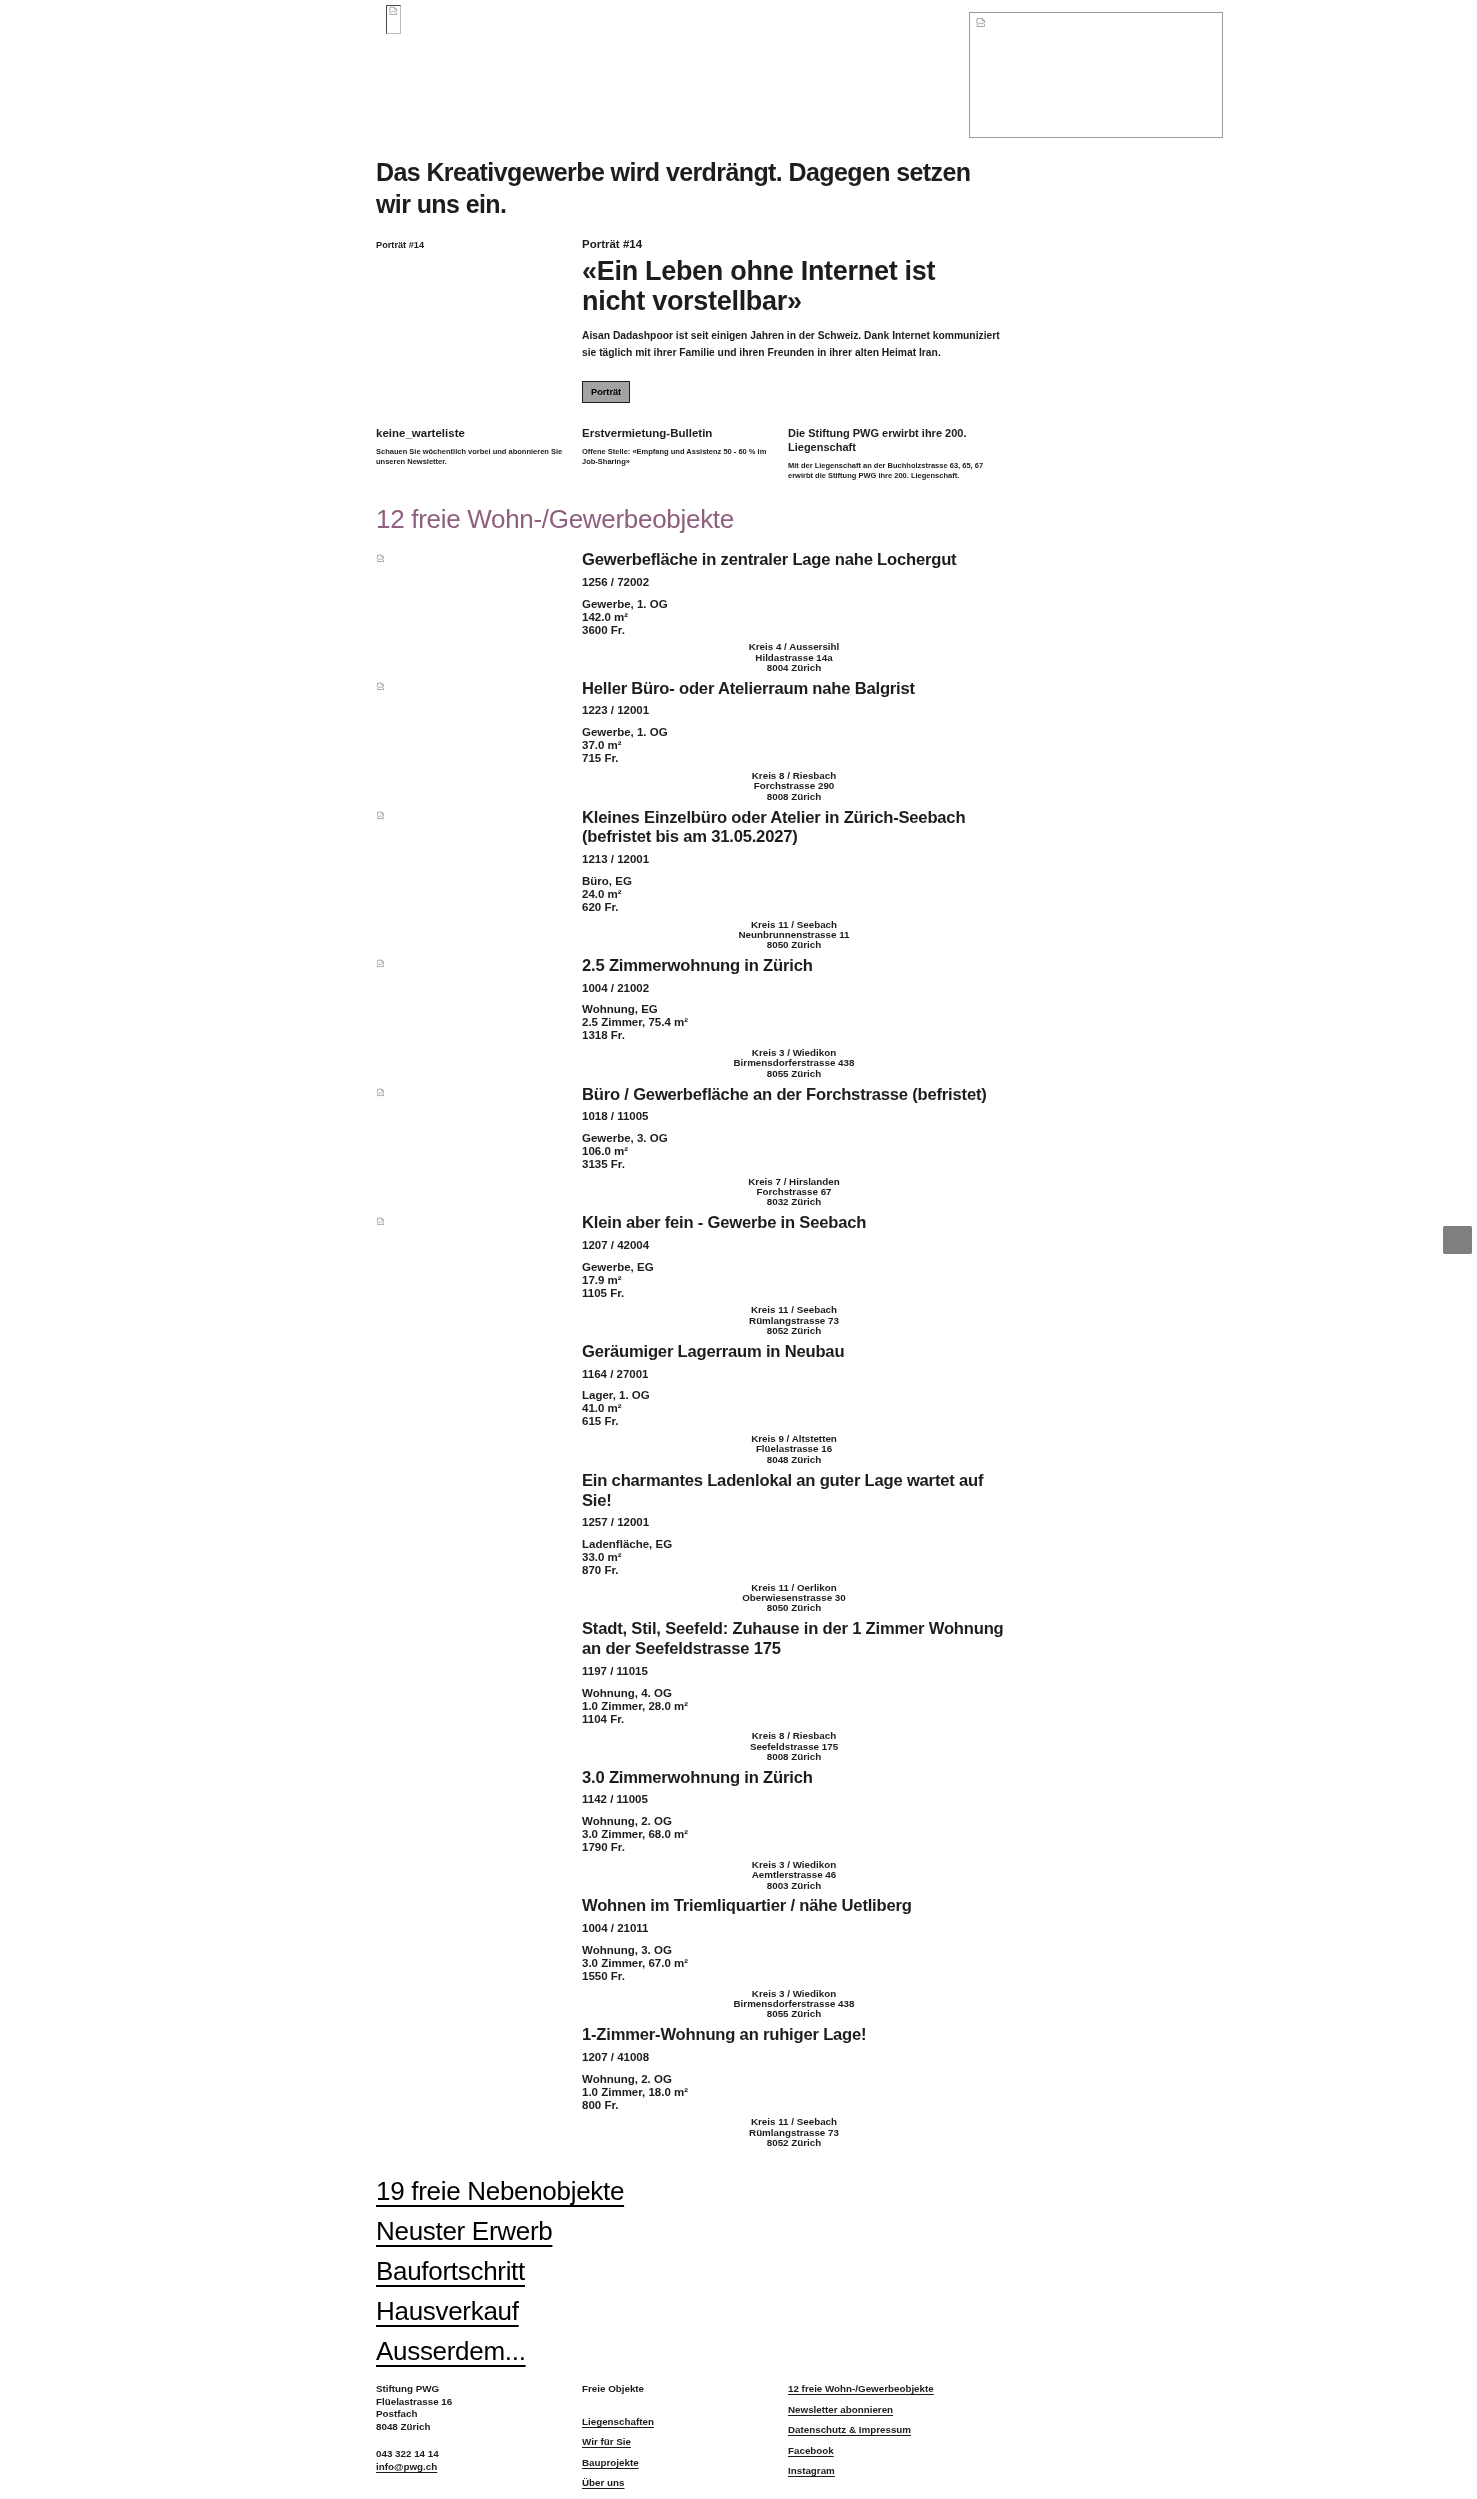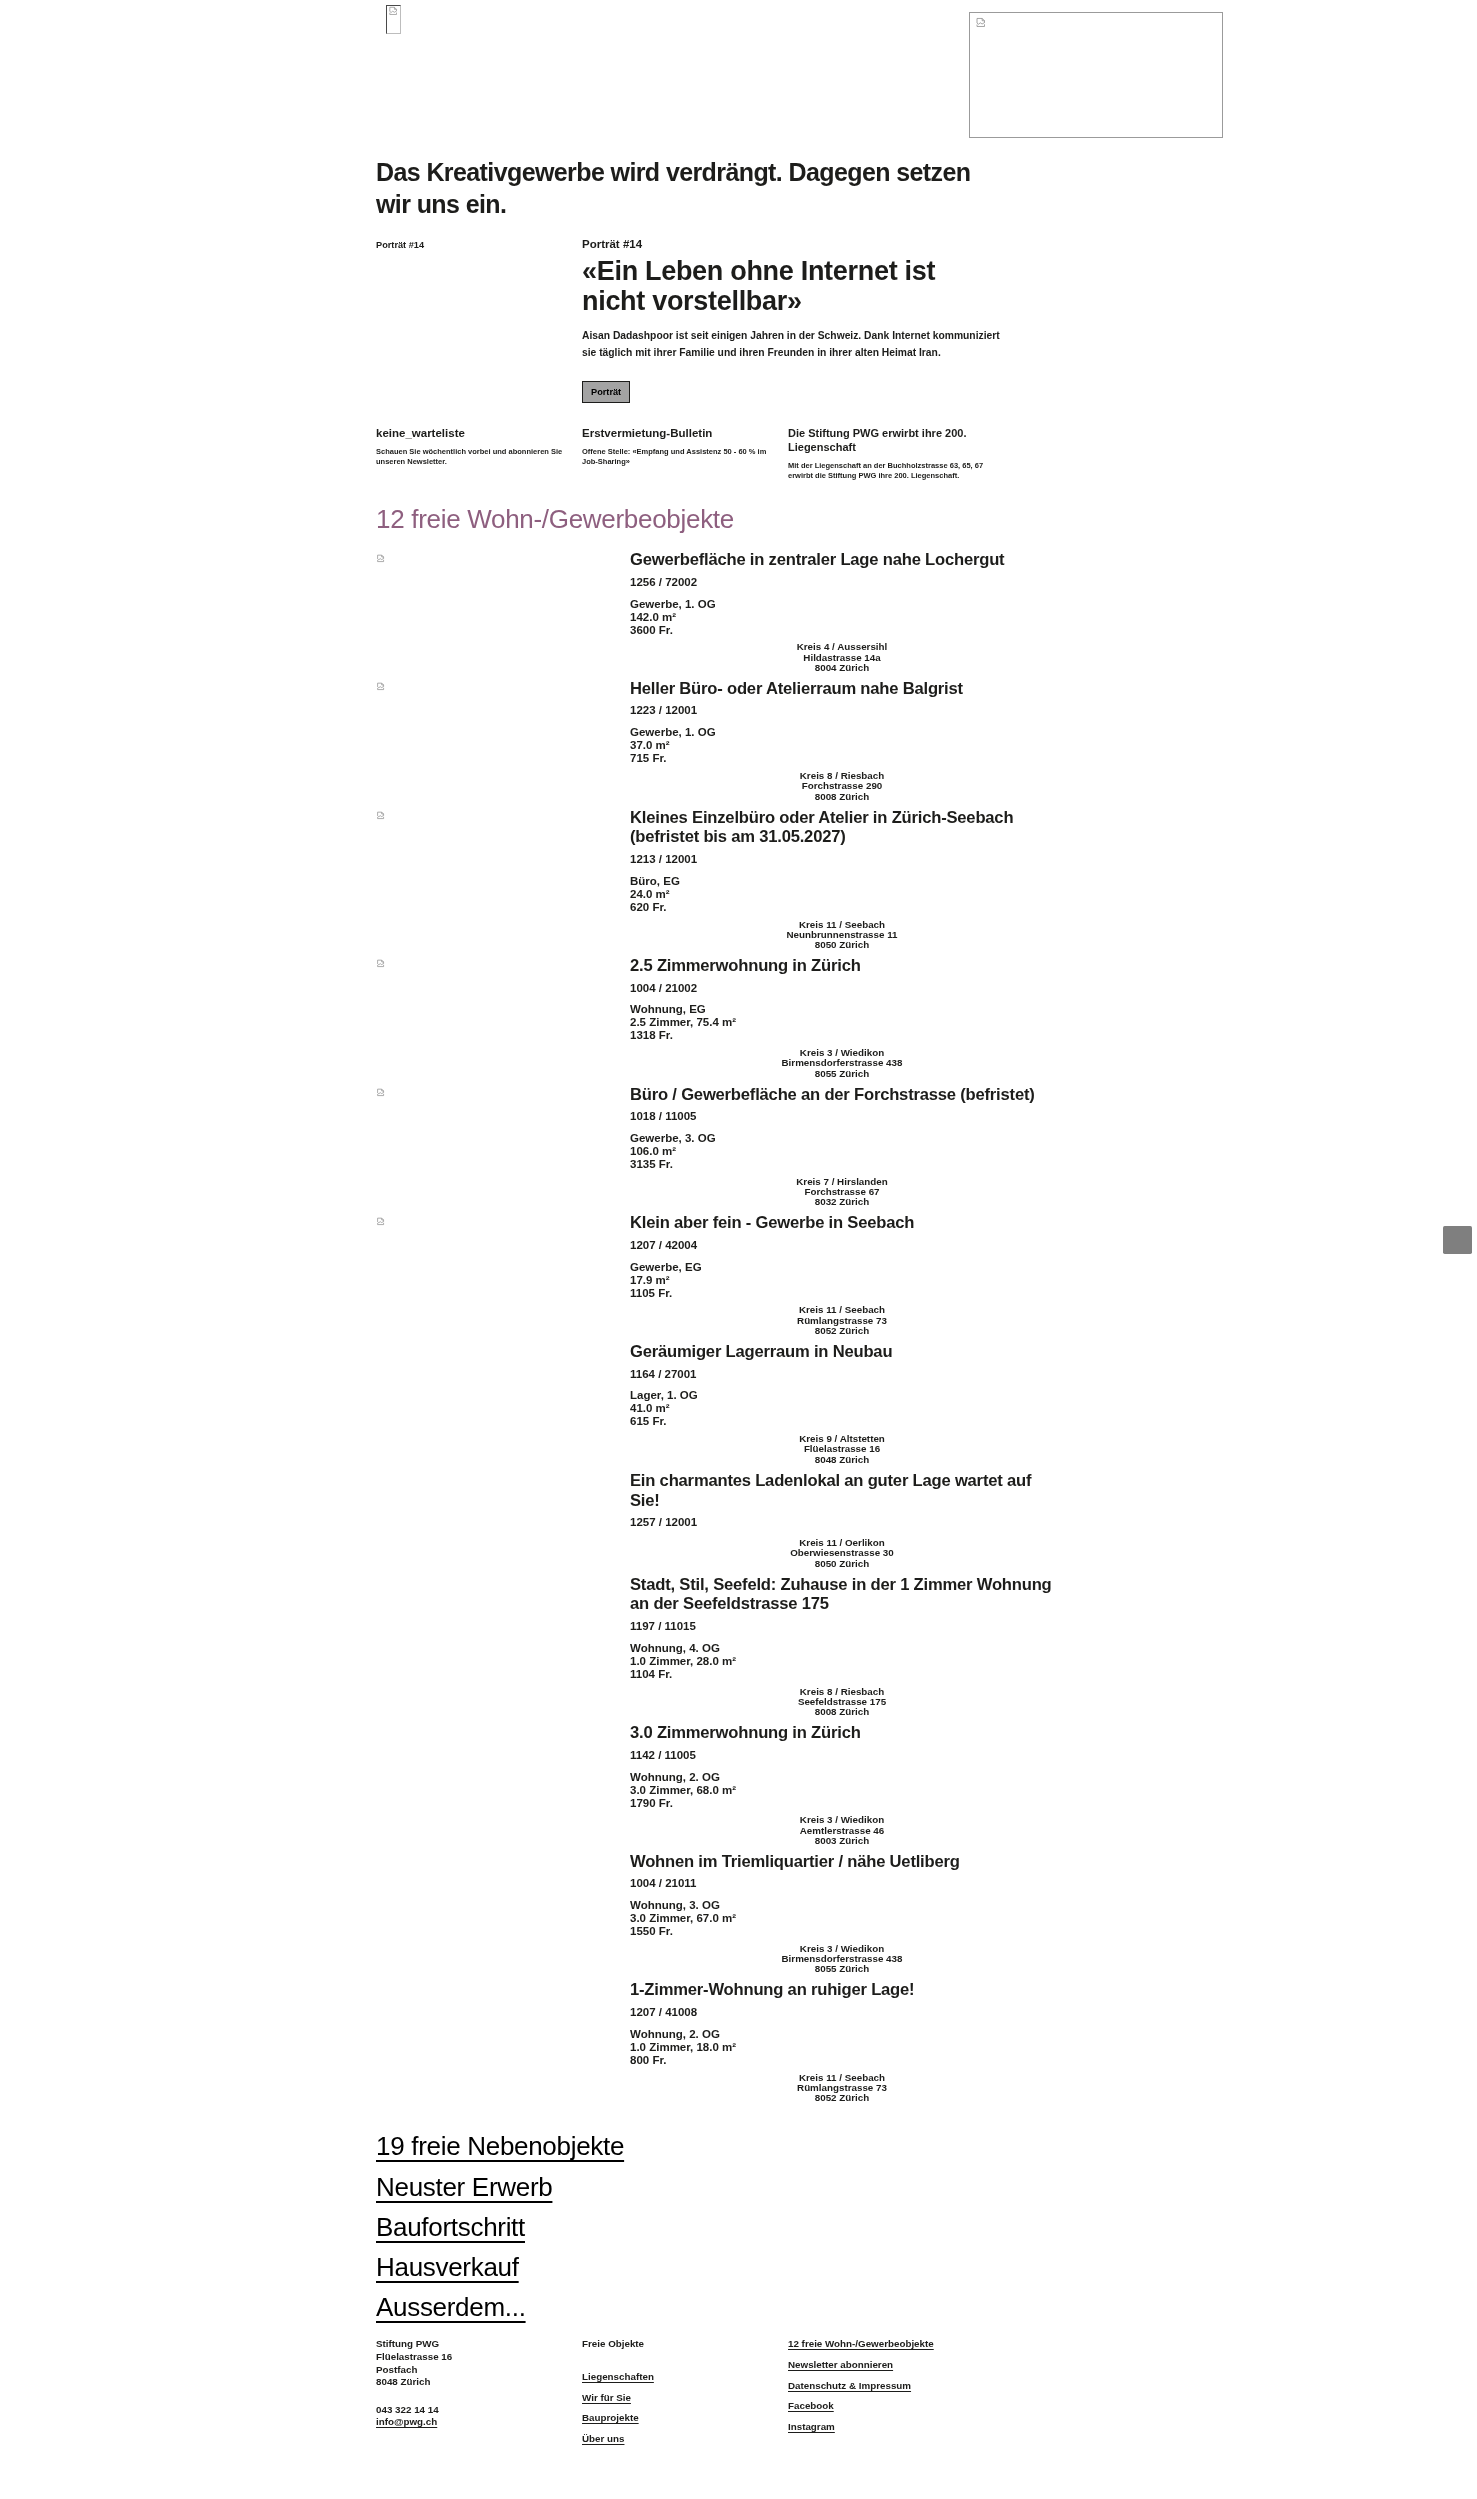--- a/index.html
+++ b/index.html
@@ -47,21 +47,21 @@
   .news-col.c2{width:206px;padding-right:11.5px;}
   .news-col.c3{width:206px;}
   .news-title{font-size:11.5px;line-height:14.3px;margin:0 0 6.9px 0;font-weight:700;}
   .news-col.c3 .news-title{font-size:11px;}
   .news-body{font-size:7.5px;line-height:10.3px;}
   
   h2.listings-heading{
     margin:23px 0 17px 376px;font-size:26px;line-height:1.1;font-weight:400;
     letter-spacing:-0.3px;color:#8e5f7f;
   }
-  .listing{display:flex;margin:0 0 5.7px 376px;gap:48px;}
+  .listing{display:flex;margin:0 0 5.7px 376px;}
   .listing-marker{width:206px;padding-top:3.4px;box-sizing:border-box;}
   .listing-body{width:424px;cursor:pointer;}
   .l-title{margin:0 0 5.7px 0;font-size:16.6px;line-height:1.2;letter-spacing:-0.2px;font-weight:700;}
   .l-ref{font-size:11.5px;line-height:13.8px;margin-bottom:8px;}
   .l-details{font-size:11.5px;line-height:13px;margin-bottom:5.7px;}
   .l-address{font-size:9.8px;line-height:10.3px;text-align:center;}
   
   .biglinks{margin:29px 0 0 376px;}
   .biglink{
     display:inline-block;color:#000000;font-size:26px;line-height:1.1;font-weight:400;
@@ -327,20 +327,25 @@
       <div>8048 Zürich</div>
     </div>
   </div>
 </article>
 
 <article class="listing">
   <div class="listing-marker"></div>
   <div class="listing-body">
     <h3 class="l-title">Ein charmantes Ladenlokal an guter Lage wartet auf Sie!</h3>
     <div class="l-ref">1257 / 12001</div>
+    <div class="l-details">
+      <div>Ladenfläche, EG</div>
+      <div>33.0 m²</div>
+      <div>870 Fr.</div>
+    </div>
     <div class="l-address">
       <div>Kreis 11 / Oerlikon</div>
       <div>Oberwiesenstrasse 30</div>
       <div>8050 Zürich</div>
     </div>
   </div>
 </article>
 
 <article class="listing">
   <div class="listing-marker"></div>

